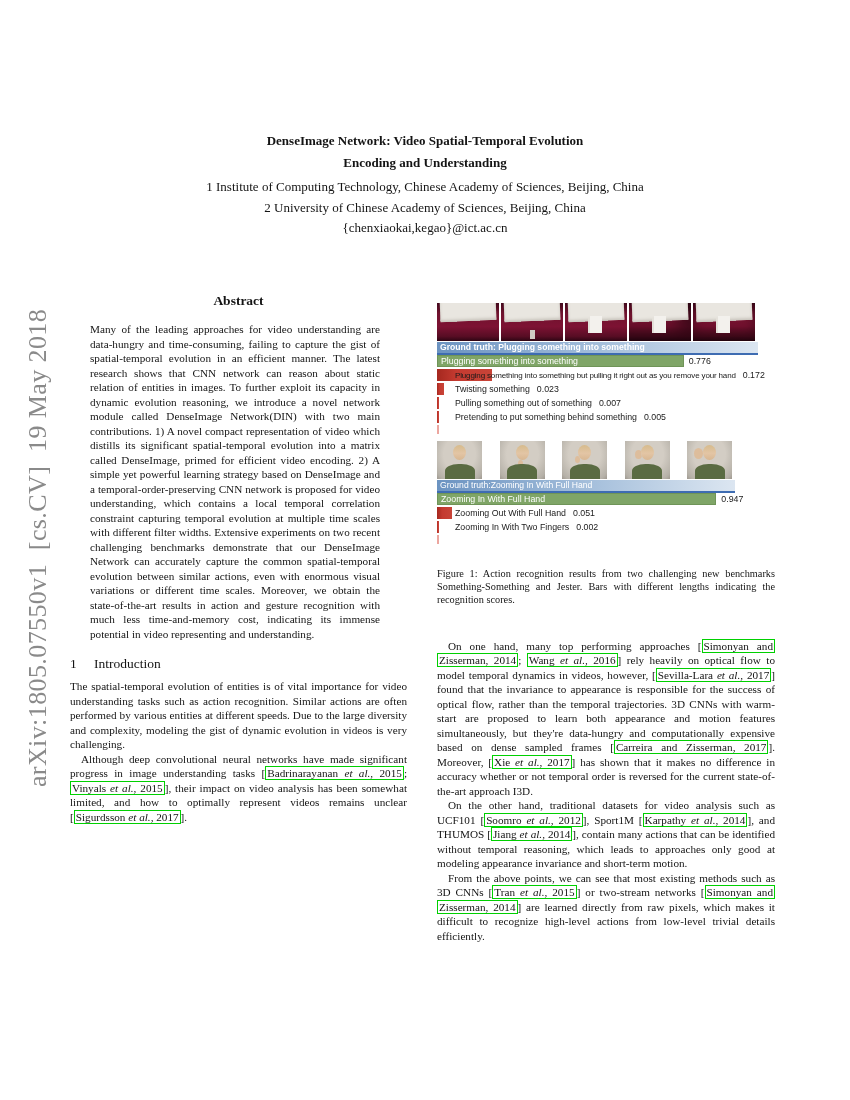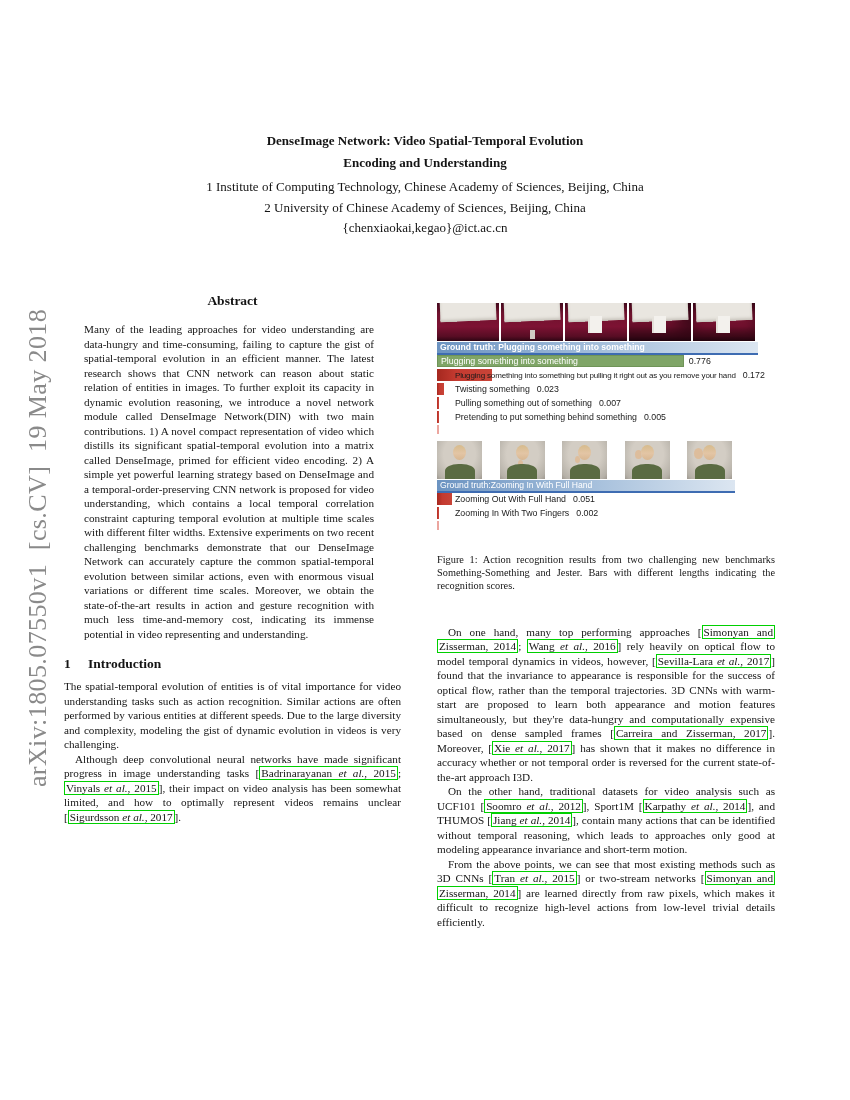--- a/index.html
+++ b/index.html
@@ -11,26 +11,26 @@
          font-size:26px;color:#8a8a8a;white-space:pre;letter-spacing:.4px;}
 
   
   .titleblock{position:absolute;left:0;right:0;top:130px;text-align:center;}
   .t-line{font-size:13px;font-weight:bold;line-height:22px;}
   .authors{margin-top:12px;font-size:14px;font-weight:bold;}
   .authors sup{font-size:9px;font-weight:bold;}
   .affils{margin-top:3px;font-size:13px;line-height:20.5px;}
 
   
-  .col-left{position:absolute;left:64px;top:293px;width:337px;}
+  .col-left{position:absolute;left:70px;top:293px;width:337px;}
   .col-right{position:absolute;left:437px;top:303px;width:338px;}
 
   .abs-h{text-align:center;font-size:13.5px;font-weight:bold;margin:0 0 13px 0;}
   .abs-b{margin:0 27px 0 20px;font-size:11.2px;line-height:14.5px;text-align:justify;}
-  .sec-h{margin:15px 0 7px 0;font-size:13.5px;font-weight:bold;}
+  .sec-h{margin:15px 0 7px 0;font-size:13.5px;font-weight:normal;}
   .sec-h .num{display:inline-block;width:24px;}
   .body-p{font-size:11.2px;line-height:14.5px;text-align:justify;margin:0;}
   .indent{text-indent:11px;}
 
   .cite{border:1px solid #00d000;padding:0 1px;
         -webkit-box-decoration-break:clone;box-decoration-break:clone;}
 
   
   .panel{position:relative;}
   .panel-1{width:318px;}
@@ -132,20 +132,25 @@
         <div class="p-gap"></div>
         <div class="panel panel-2">
           <div class="frames">
             <div class="frame f-gesture"></div>
             <div class="frame f-gesture"></div>
             <div class="frame f-gesture"></div>
             <div class="frame f-gesture"></div>
             <div class="frame f-gesture"></div>
           </div>
           <div class="gt" style="width: 295px;">Ground truth:Zooming In With Full Hand</div>
+          <div class="brow">
+            <div class="bar bar-green" style="width: 279.365px;"></div>
+            <span class="glabel">Zooming In With Full Hand</span>
+            <span class="gval" style="left: 284.365px;">0.947</span>
+          </div>
           <div class="brow"><div class="bar bar-red" style="width: 15.045px;"></div><span class="lbl">Zooming Out With Full Hand</span><span class="val">0.051</span></div>
           <div class="brow"><div class="bar bar-red" style="width: 1.5px;"></div><span class="lbl">Zooming In With Two Fingers</span><span class="val">0.002</span></div>
           <div class="sliver"></div>
         </div>
       </div>
     <div class="caption">Figure 1:  Action recognition results from two challenging new benchmarks Something-Something and Jester.  Bars with different lengths indicating the recognition scores.</div>
     <div class="rtext">
       <p class="body-p indent"><span>On one hand, many top performing approaches [</span><span class="cite"><span>Simonyan and Zisserman, 2014</span></span><span>; </span><span class="cite"><span>Wang </span><i>et al.</i><span>, 2016</span></span><span>] rely heavily on optical flow to model temporal dynamics in videos, however, [</span><span class="cite"><span>Sevilla-Lara </span><i>et al.</i><span>, 2017</span></span><span>] found that the invariance to appearance is responsible for the success of optical flow, rather than the temporal trajectories. 3D CNNs with warm-start are proposed to learn both appearance and motion features simultaneously, but they're data-hungry and computationally expensive based on dense sampled frames [</span><span class="cite"><span>Carreira and Zisserman, 2017</span></span><span>]. Moreover,  [</span><span class="cite"><span>Xie </span><i>et al.</i><span>, 2017</span></span><span>] has shown that it makes no difference in accuracy whether or not temporal order is reversed for the current state-of-the-art approach I3D.</span></p>
       <p class="body-p indent"><span>On the other hand, traditional datasets for video analysis such as UCF101 [</span><span class="cite"><span>Soomro </span><i>et al.</i><span>, 2012</span></span><span>], Sport1M [</span><span class="cite"><span>Karpathy </span><i>et al.</i><span>, 2014</span></span><span>], and THUMOS [</span><span class="cite"><span>Jiang </span><i>et al.</i><span>, 2014</span></span><span>], contain many actions that can be identified without temporal reasoning, which leads to approaches only good at modeling appearance invariance and short-term motion.</span></p>
       <p class="body-p indent"><span>From the above points, we can see that most existing methods such as 3D CNNs [</span><span class="cite"><span>Tran </span><i>et al.</i><span>, 2015</span></span><span>] or two-stream networks [</span><span class="cite"><span>Simonyan and Zisserman, 2014</span></span><span>] are learned directly from raw pixels, which makes it difficult to recognize high-level actions from low-level trivial details efficiently.</span></p>

